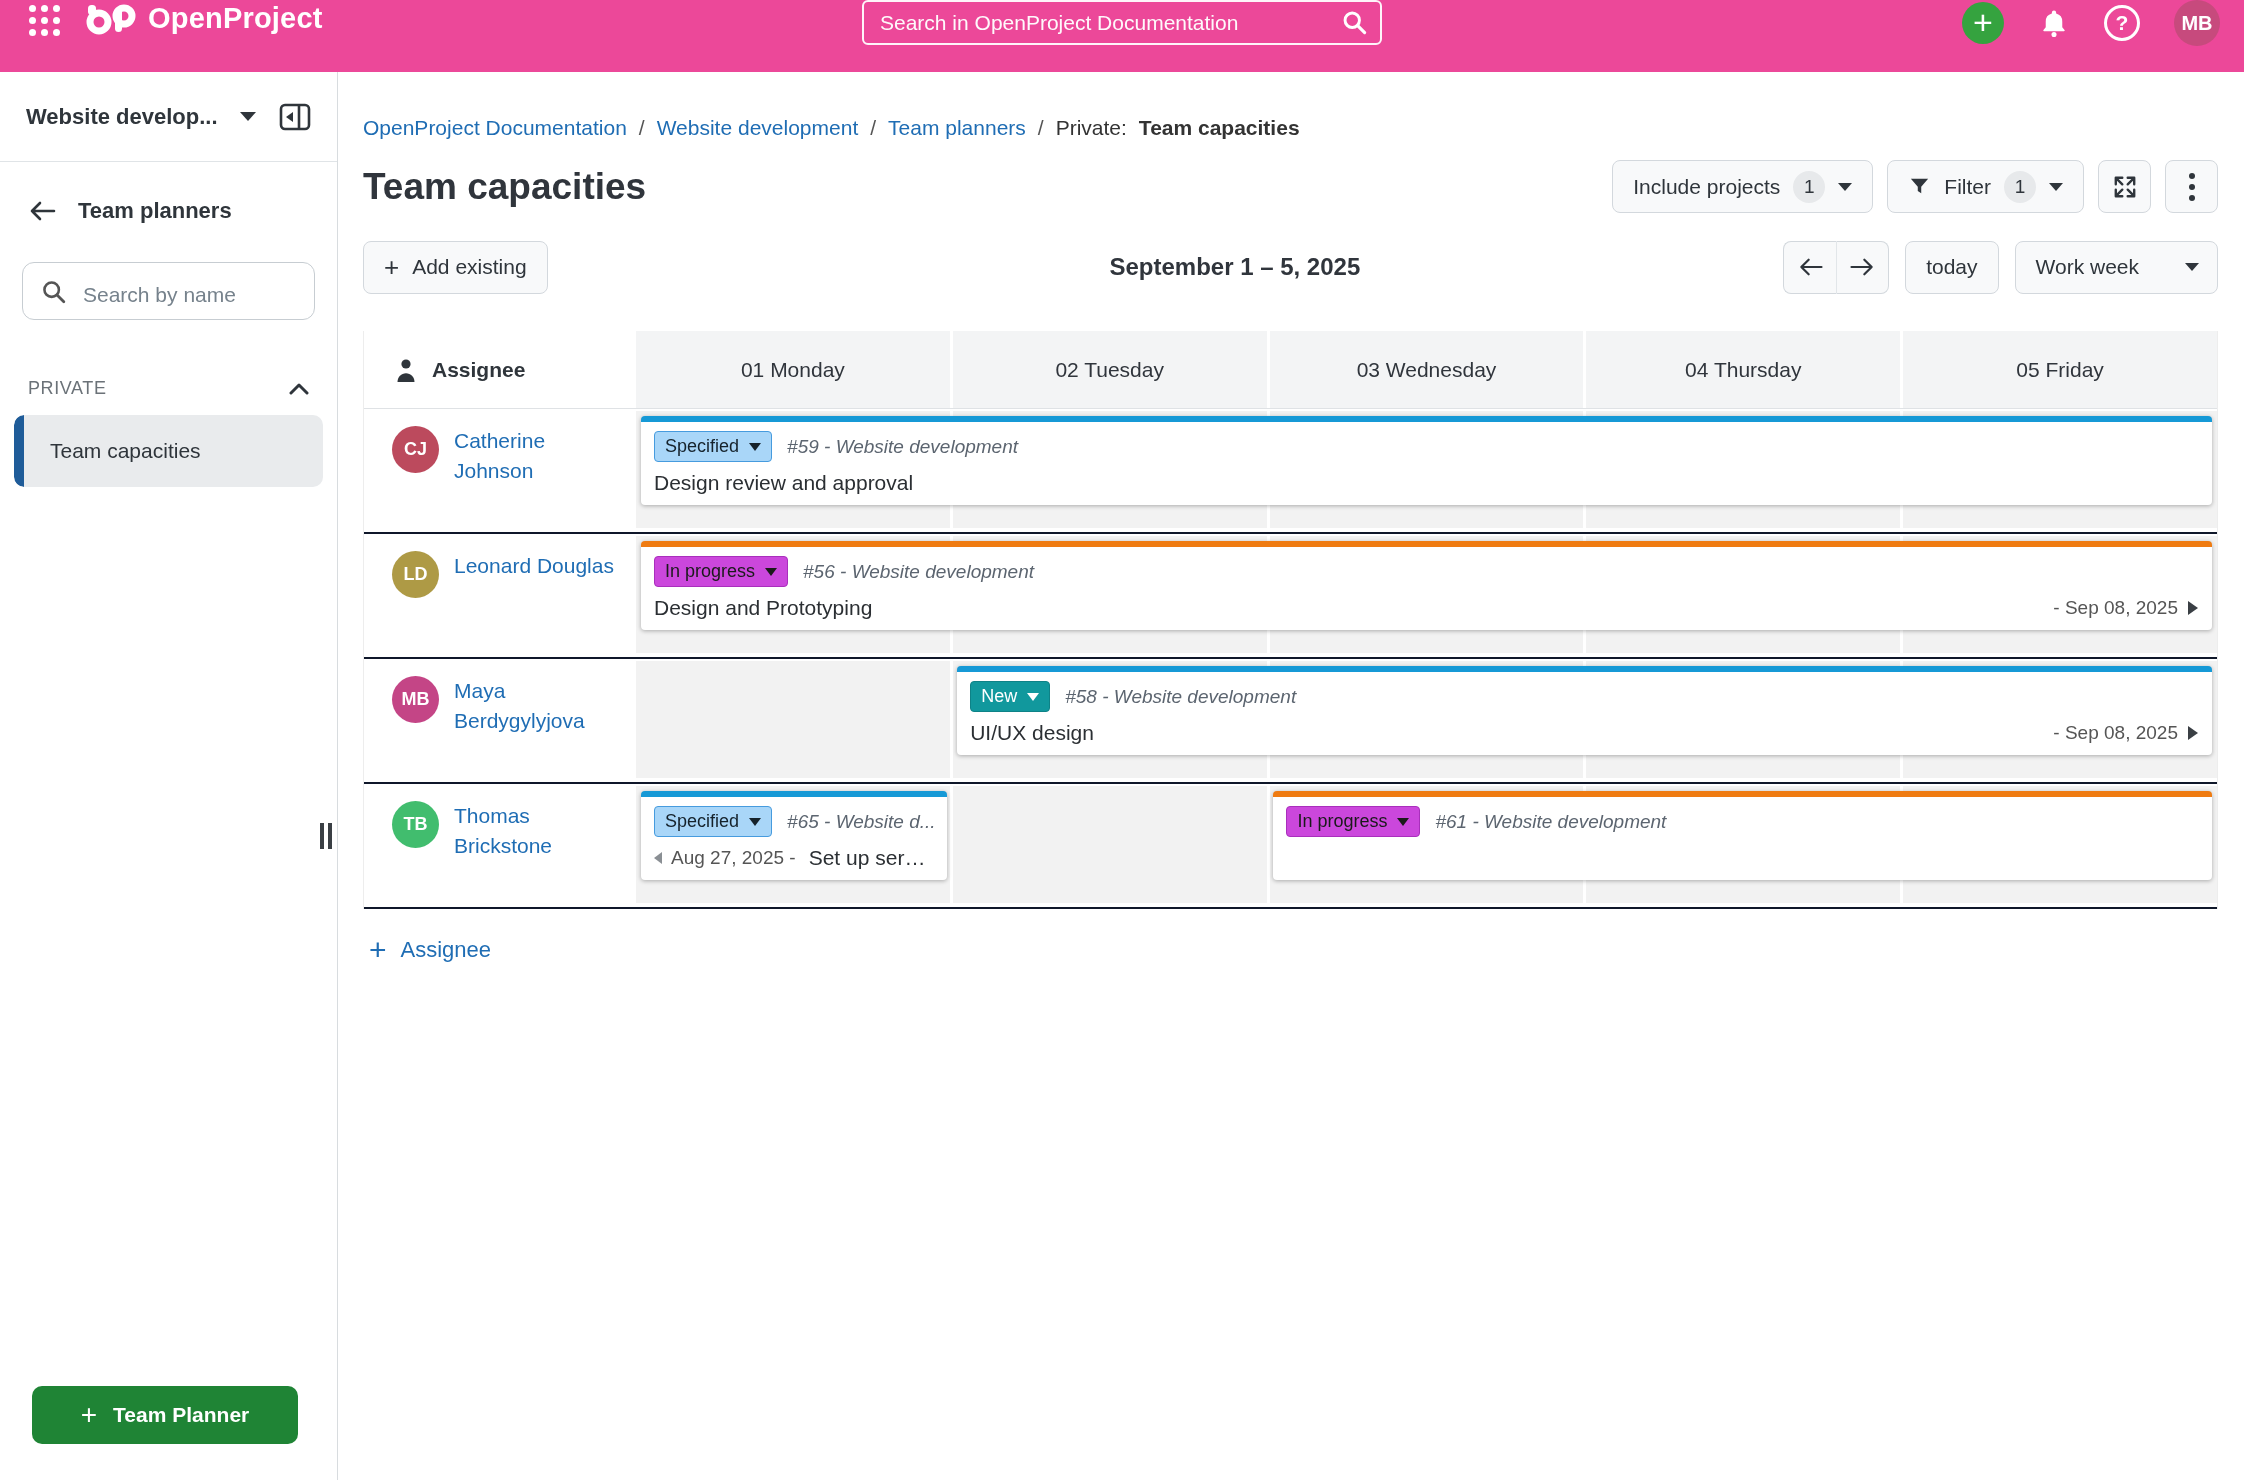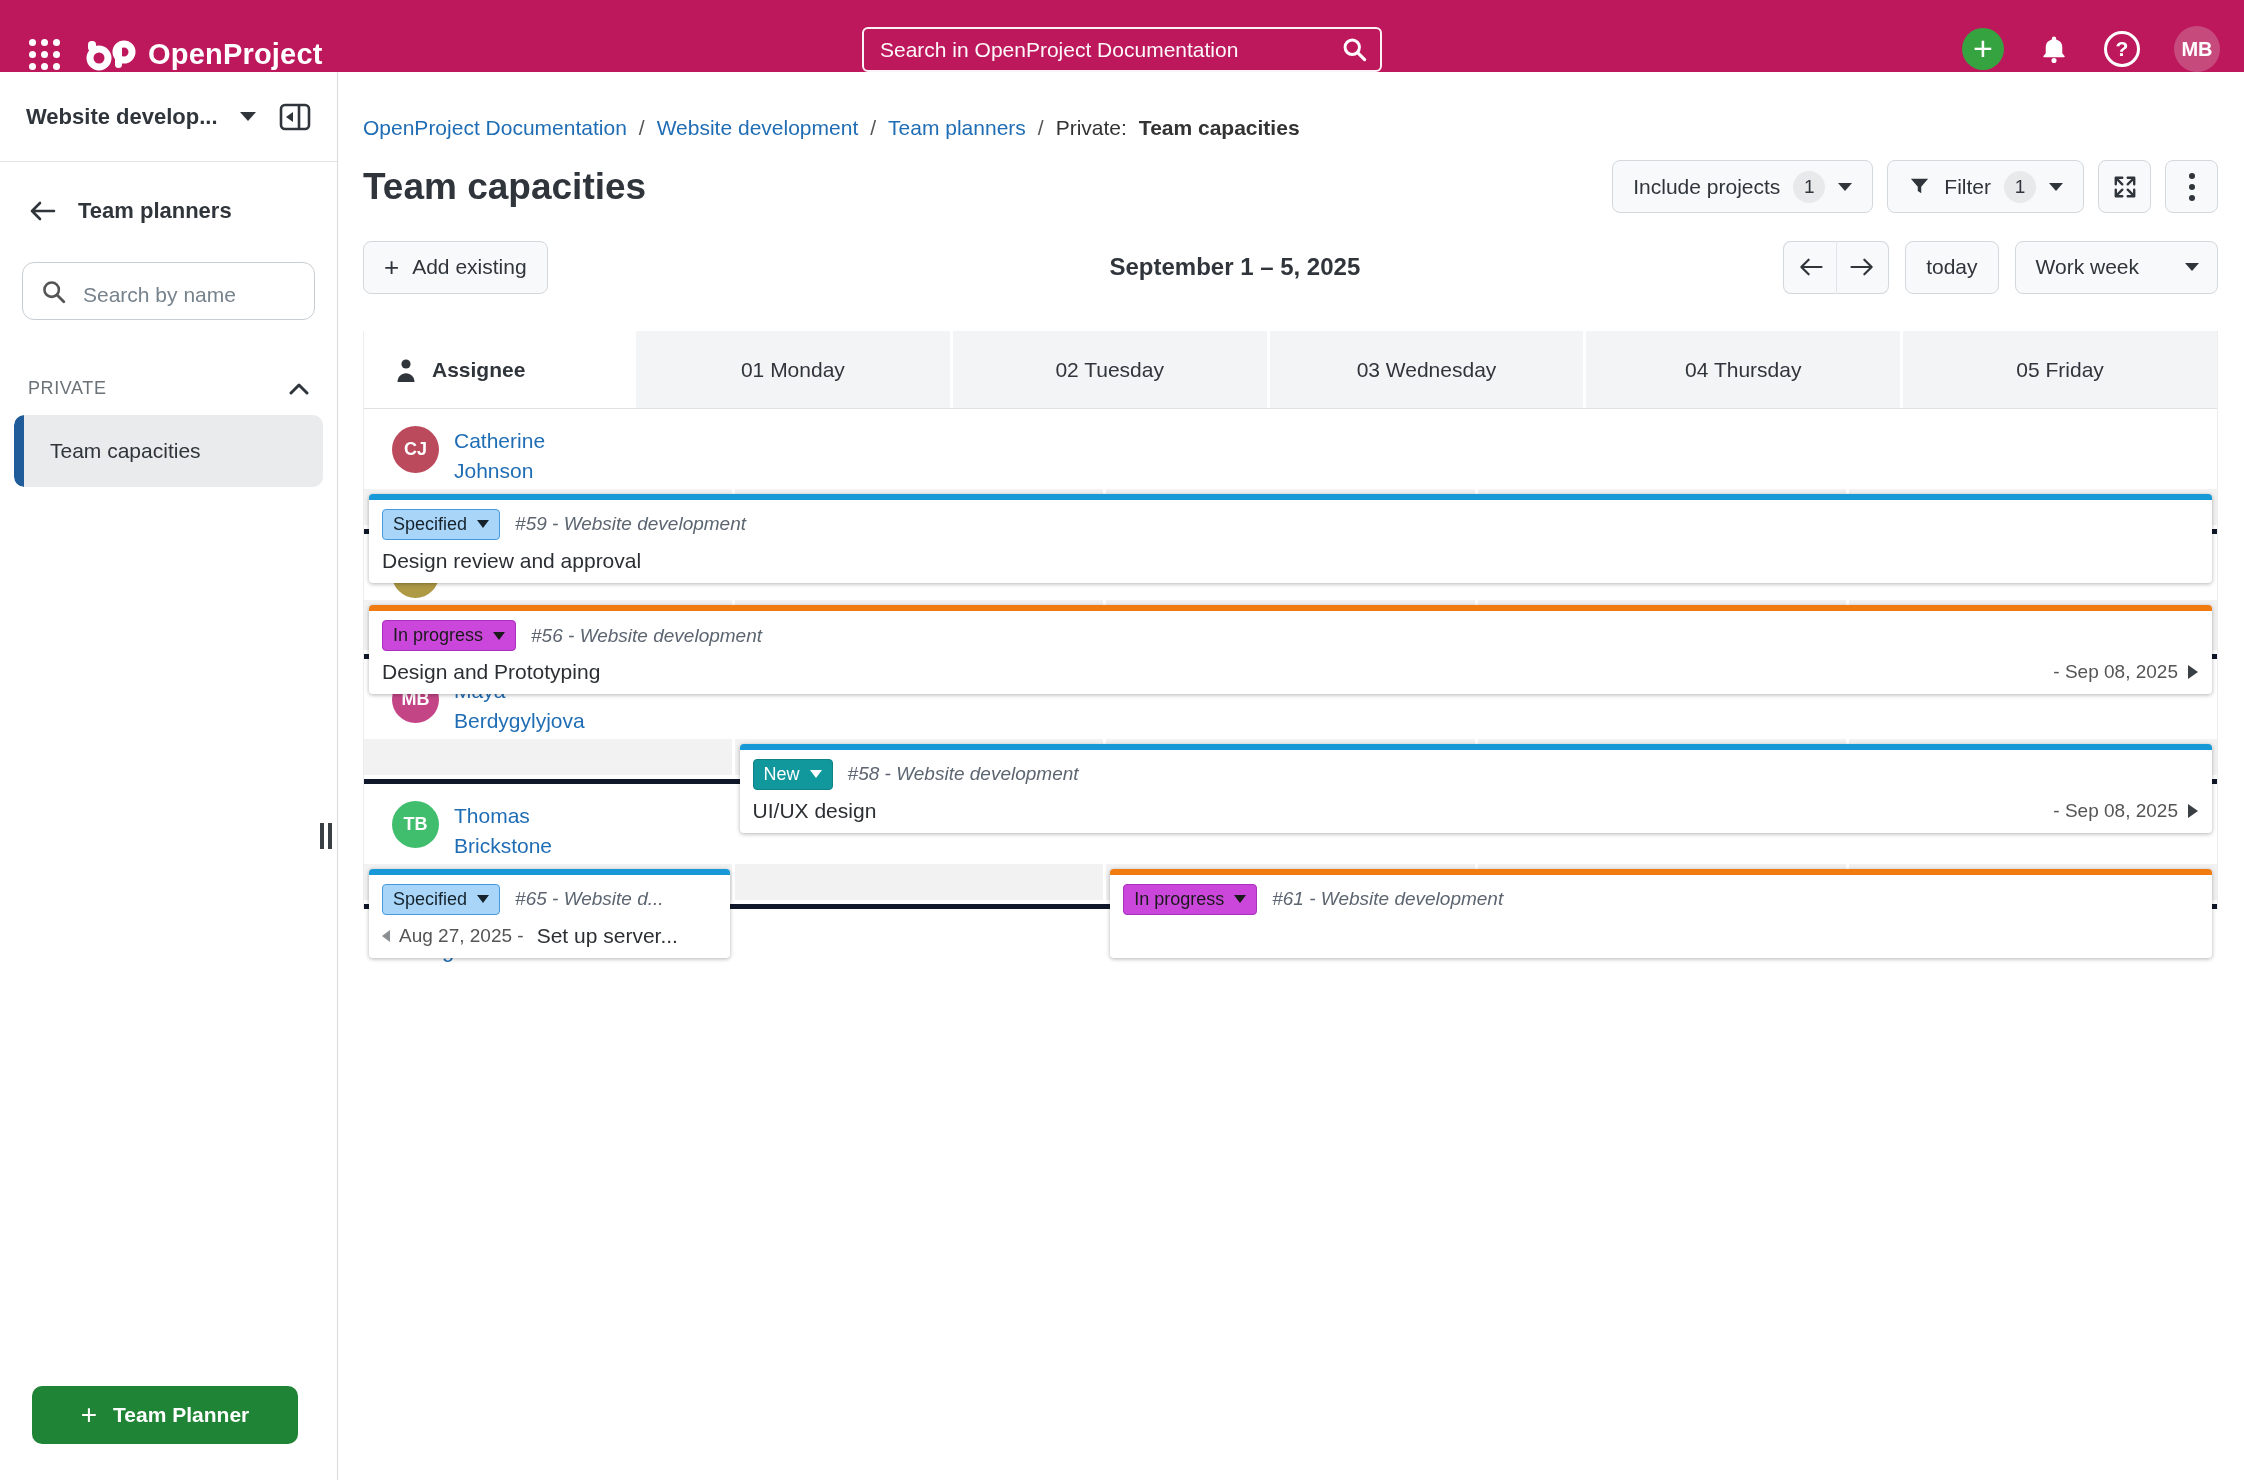--- a/index.html
+++ b/index.html
@@ -1,21 +1,21 @@
 <!DOCTYPE html>
 <html><head>
 <meta charset="utf-8">
 <style>
   * { margin:0; padding:0; box-sizing:border-box; }
   html,body { width:2244px; height:1480px; overflow:hidden; background:#fff;
               font-family:"Liberation Sans", sans-serif; color:#333; }
 
   
   .topbar { position:absolute; left:0; top:0; width:2244px; height:72px;
-            background:#be185d; display:flex; align-items:flex-end; padding:0 24px; z-index:50; }
+            background:#ec4899; display:flex; align-items:flex-start; padding:0 24px; z-index:50; }
   .grid-icon { width:38px; height:38px; display:grid; grid-template-columns:repeat(3,1fr);
                gap:5px; padding:5px; margin-right:22px; cursor:pointer; }
   .grid-icon i { width:7px; height:7px; border-radius:50%; background:#fff; }
   .brand { display:flex; align-items:center; gap:12px; cursor:pointer; }
   .brand-text { color:#fff; font-size:29px; font-weight:700; letter-spacing:.2px; }
   .top-search { position:absolute; left:50%; transform:translateX(-50%); width:520px; height:45px; }
   .top-search input { width:100%; height:100%; background:transparent; border:2px solid rgba(255,255,255,.95);
             border-radius:6px; color:#fff; font-size:21px; padding:0 56px 0 16px; outline:none;
             font-family:"Liberation Sans", sans-serif; }
   .top-search input::placeholder { color:#fff; opacity:.97; }
@@ -96,21 +96,21 @@
   
   .cal { margin-top:36px; border-left:1px solid #ededed; border-right:1px solid #ededed; }
   .cal-header { display:flex; height:78px; border-bottom:1px solid #dfe2e5; }
   .assignee-head { width:272px; background:#fff; display:flex; align-items:center; gap:14px;
                    padding-left:30px; font-size:21px; font-weight:700; color:#2f353b; }
   .day-heads { flex:1; display:flex; }
   .day-head { flex:1; background:#f3f4f5; border-right:3px solid #fff; display:flex;
               align-items:center; justify-content:center; font-size:21px; color:#30353c; }
   .day-head:last-child { border-right:none; }
 
-  .cal-row { display:flex; height:125px; border-bottom:5px solid #0f172a;flex-direction:column; }
+  .cal-row { display:flex; height:125px; border-bottom:2px solid #0f172a; }
   .assignee-cell { width:272px; display:flex; gap:15px; padding:17px 0 0 28px; }
   .avatar { width:47px; height:47px; border-radius:50%; flex:none; display:flex; align-items:center;
             justify-content:center; color:#fff; font-size:18px; font-weight:600; }
   .assignee-name { font-size:21px; color:#1f6db4; text-decoration:none; width:160px;
                    line-height:1.45; cursor:pointer; }
   .lane { flex:1; position:relative; }
   .cells { position:absolute; left:0; right:0; top:2px; bottom:4px; display:flex; }
   .cell { flex:1; background:#f2f2f2; border-right:3px solid #fff; }
   .cell:last-child { border-right:none; }
 

